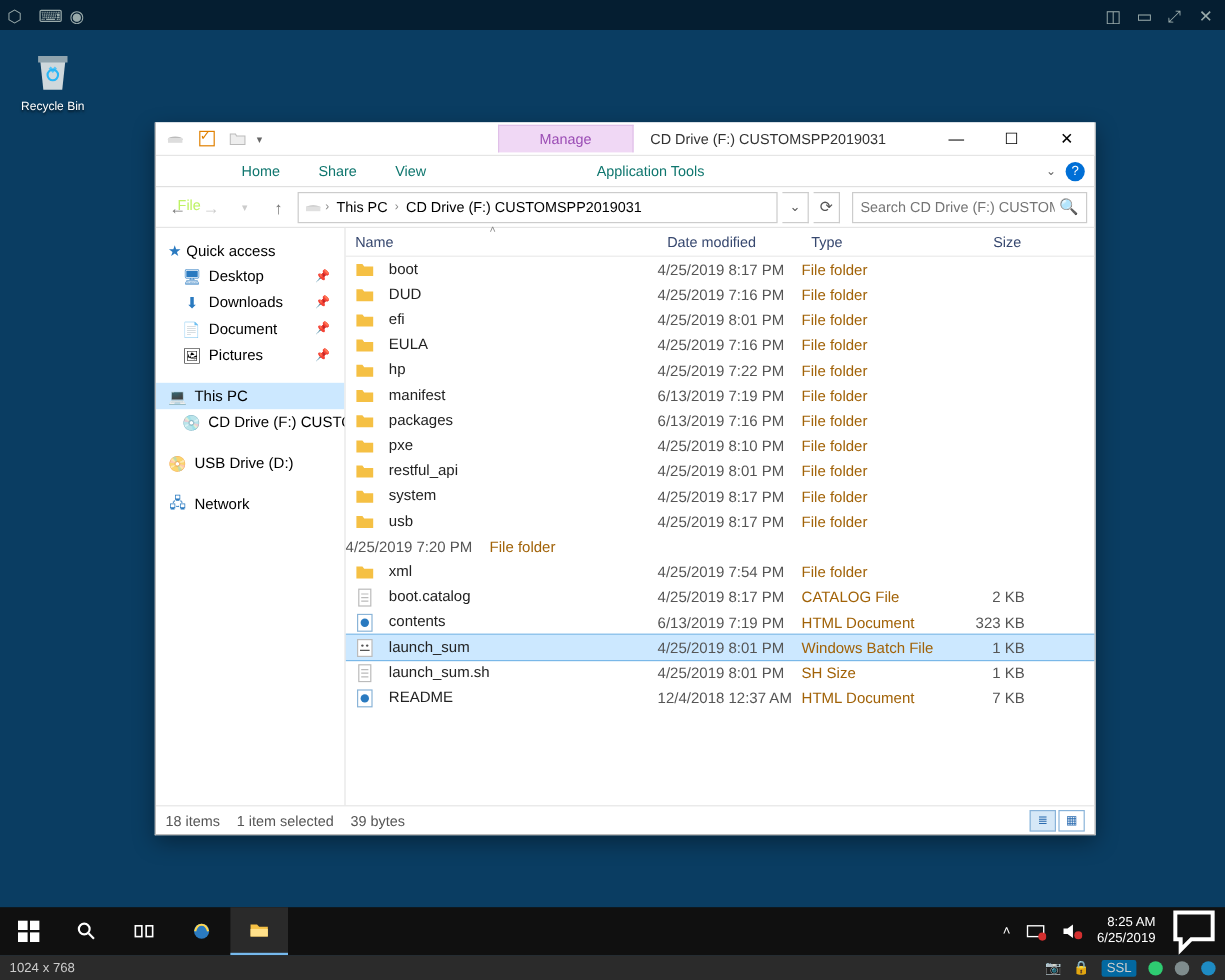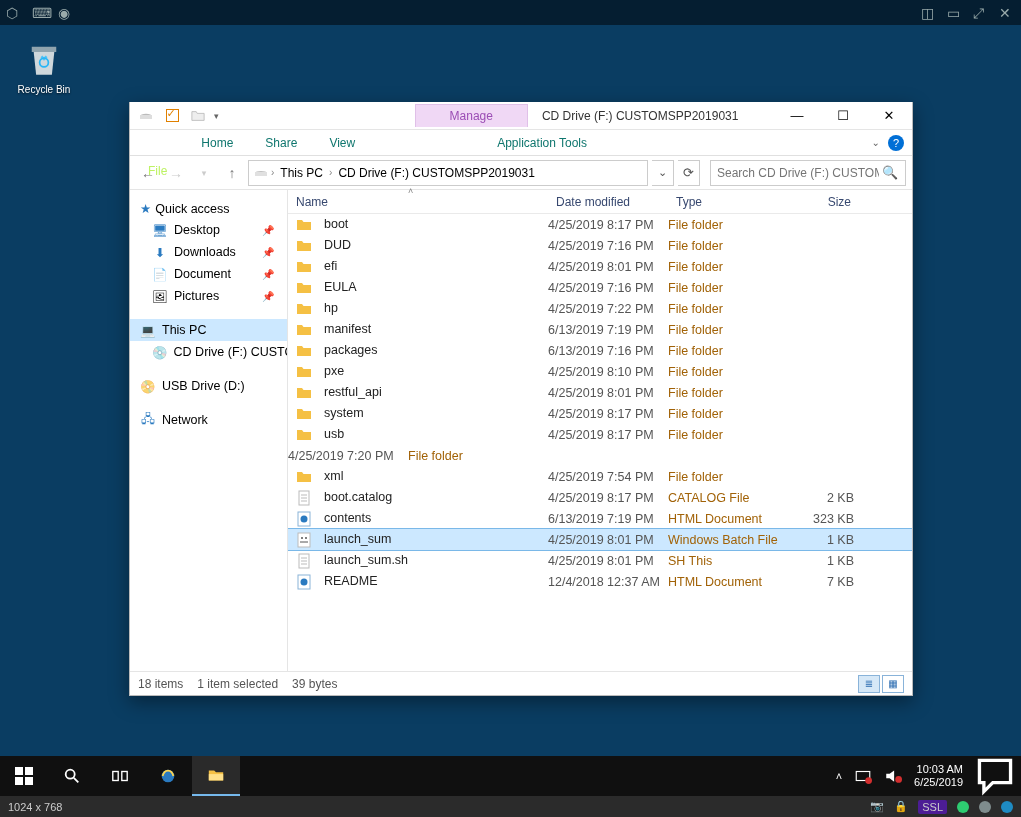--- a/index.html
+++ b/index.html
@@ -431,21 +431,21 @@
           </div>
           <div class="row">
             <div class="rname">
               <span class="ficon"><svg viewBox="0 0 16 16">
                   <rect x="3" y="1" width="10" height="14" fill="#fff" stroke="#bbb"></rect>
                   <path d="M5 5h6M5 8h6M5 11h6" stroke="#bbb"></path>
                 </svg></span>
               <span>launch_sum.sh</span>
             </div>
             <div class="rdate">4/25/2019 8:01 PM</div>
-            <div class="rtype">SH This</div>
+            <div class="rtype">SH Size</div>
             <div class="rsize">1 KB</div>
           </div>
           <div class="row">
             <div class="rname">
               <span class="ficon"><svg viewBox="0 0 16 16">
                   <rect x="2" y="1" width="12" height="14" fill="#fff" stroke="#8ab4d8"></rect>
                   <circle cx="8" cy="8" r="3.5" fill="#2a7ac0"></circle>
                 </svg></span>
               <span>README</span>
             </div>
@@ -509,34 +509,34 @@
           <circle cx="13" cy="12" r="3" fill="#d32f2f"></circle>
         </svg>
       </span>
     <span class="tile">
         <svg viewBox="0 0 16 16">
           <path d="M2 6h3l4-3v10l-4-3H2z" fill="#fff"></path>
           <circle cx="13" cy="11" r="3" fill="#d32f2f"></circle>
         </svg>
       </span>
     <div class="clock">
-      <div>10:03 AM</div>
+      <div>8:25 AM</div>
       <div>6/25/2019</div>
     </div>
     <div class="notif">
         <svg viewBox="0 0 18 18">
           <path d="M2 2h14v10H8l-4 4V12H2z" fill="none" stroke="#fff" stroke-width="1.5"></path>
         </svg>
       </div>
   </div>
 </div>
 
 <div class="status-strip">
   <span>1024 x 768</span>
   <div class="ss-right">
     <span style="color:#888;">📷</span>
     <span style="color:#888;">🔒</span>
-    <span style="background:#4c1d95;padding:1px 4px;border-radius:2px;">SSL</span>
+    <span style="background:#0369a1;padding:1px 4px;border-radius:2px;">SSL</span>
     <span class="dot green"></span>
     <span class="dot gray"></span>
     <span class="dot blue"></span>
   </div>
 </div>
 
 </body></html>

